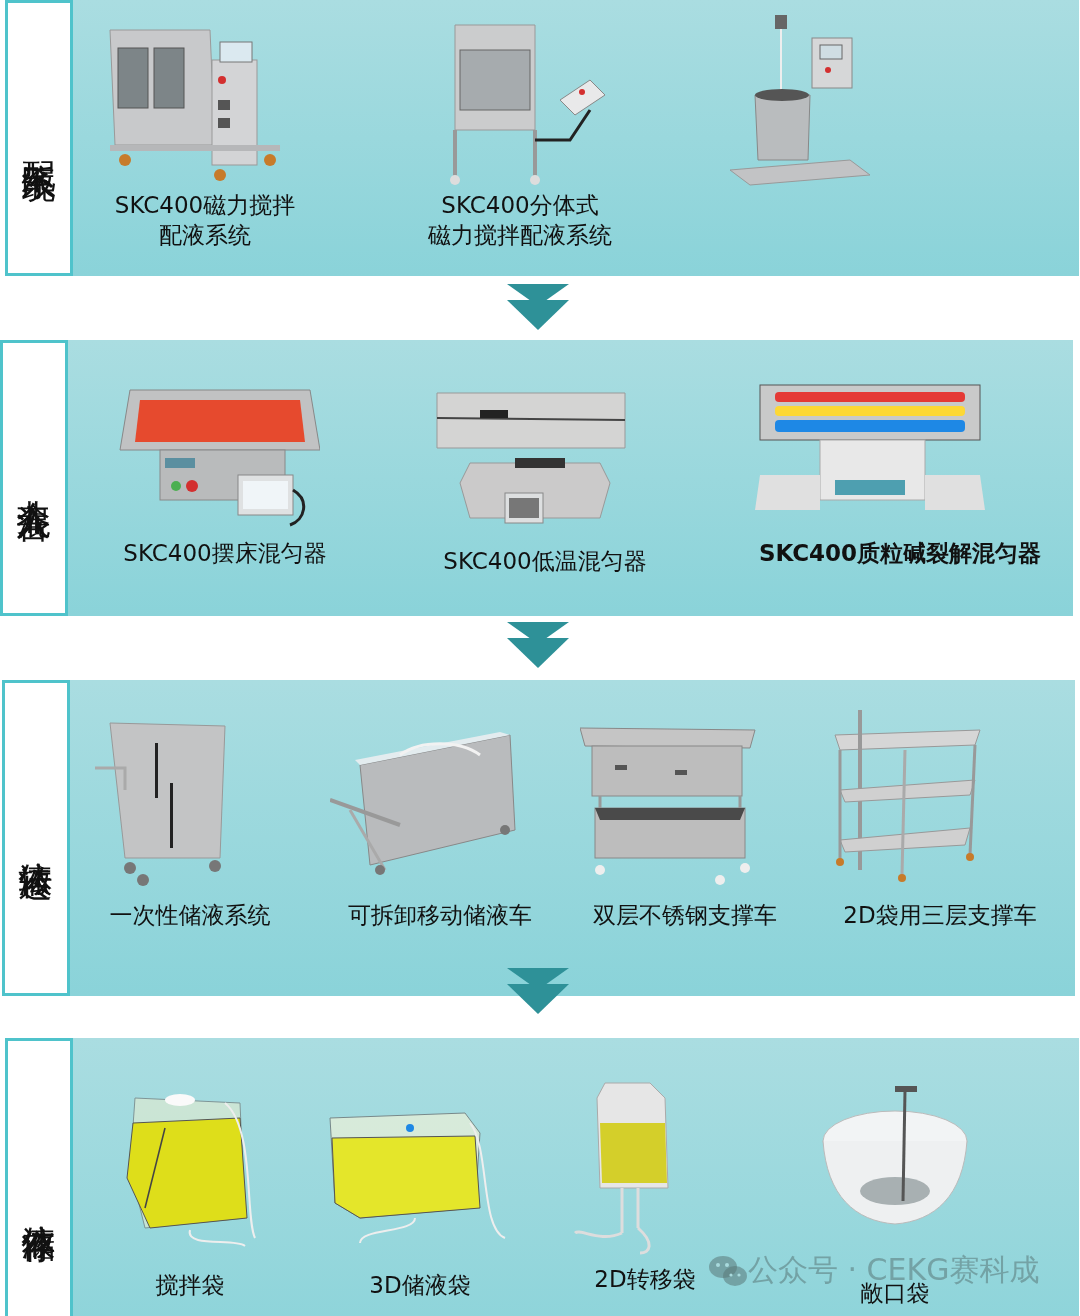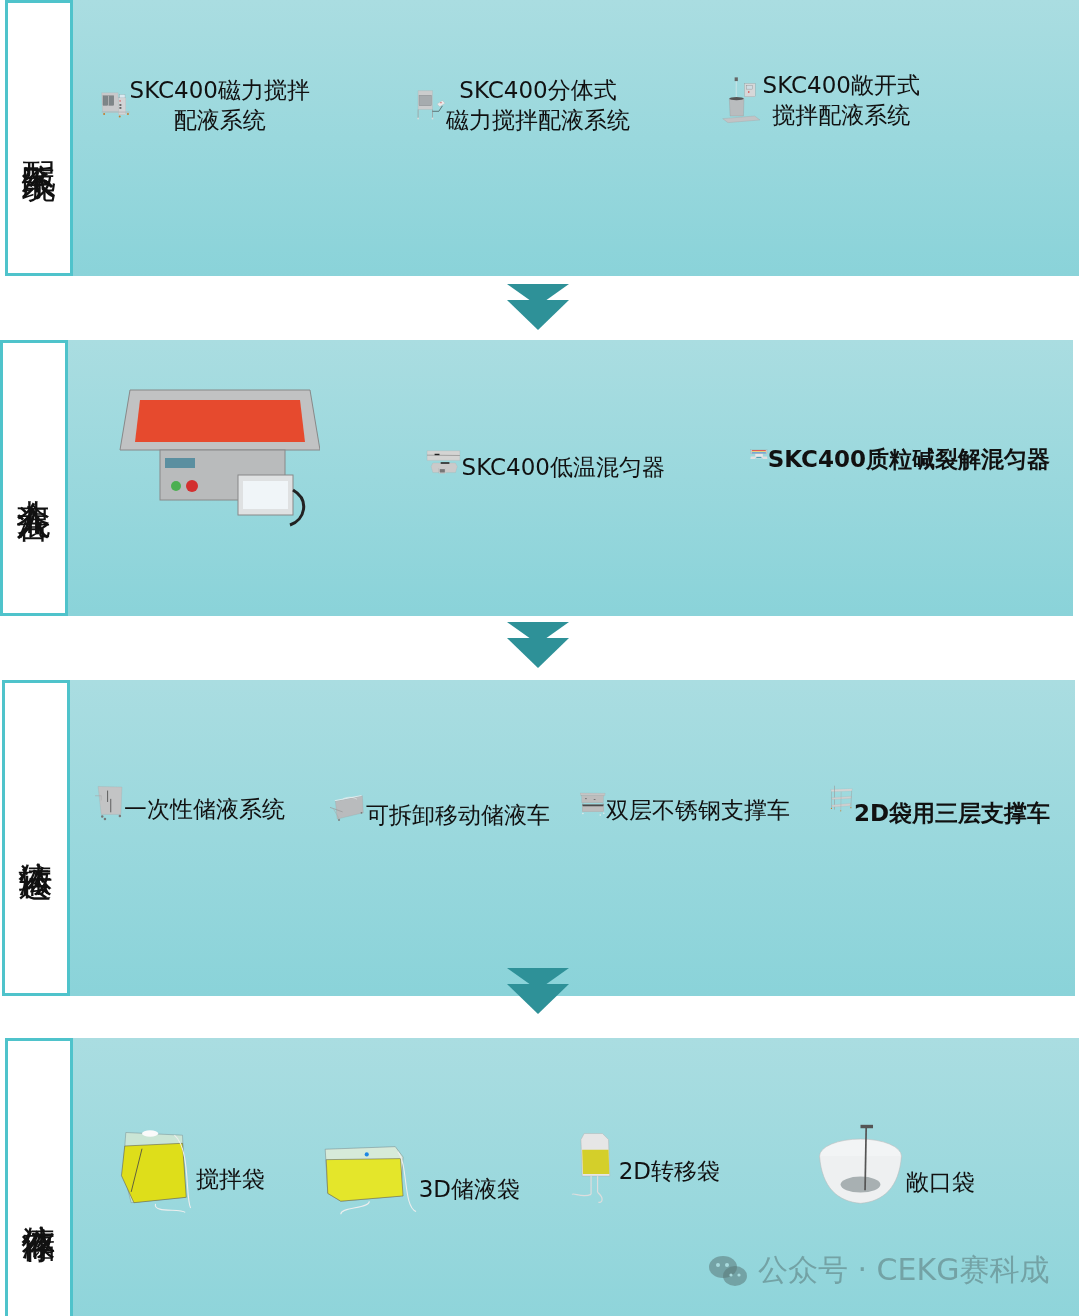--- a/index.html
+++ b/index.html
@@ -6,26 +6,26 @@
   body { width:1080px; height:1316px; position:relative; overflow:hidden;
          font-family:"DejaVu Sans","Liberation Sans",sans-serif; color:#111; }
   .section { position:absolute; left:0; width:1080px; }
   .label-box { position:absolute; top:0; bottom:0; width:62px;
                background:#fff; border:3px solid #4fc3cb; box-sizing:border-box;
                display:flex; align-items:center; justify-content:center; }
   .label-text { writing-mode:vertical-rl; text-orientation:upright;
                 font-size:34px; letter-spacing:2px; line-height:1; color:#111; }
   .panel { position:absolute; top:0; bottom:0;
            background:linear-gradient(to bottom,#aadde1 0%,#8ad3d9 100%); }
-  .item { position:absolute; display:flex; flex-direction:row; align-items:center; }
+  .item { position:absolute; display:flex; flex-direction:column; }
   .item .caption { font-size:23px; line-height:30px; text-align:center; white-space:nowrap; color:#111; }
   .pic { position:relative; }
   .arrow { position:absolute; width:62px; height:48px; }
   .watermark { position:absolute; left:708px; top:1250px; font-size:30px; color:rgba(90,120,120,0.55);
-               display:flex; align-items:center; gap:10px; white-space:nowrap; }
+               display:flex; align-items:center; white-space:nowrap; }
 </style>
 </head>
 <body>
 
 <div class="section" style="top:0;height:276px;">
   <div class="panel" style="left:72px;right:1px;"></div>
   <div class="label-box" style="left:5px;width:68px;">
     <span class="label-text">配液系统</span>
   </div>
 
@@ -72,24 +72,20 @@
     <svg class="pic" width="160" height="180" viewBox="0 0 160 180">
       <rect x="55" y="5" width="12" height="14" fill="#666"></rect>
       <line x1="61" y1="19" x2="61" y2="90" stroke="#eee" stroke-width="2"></line>
       <rect x="92" y="28" width="40" height="50" fill="#d6d7d8" stroke="#888"></rect>
       <rect x="100" y="35" width="22" height="14" fill="#cfdde3" stroke="#666"></rect>
       <circle cx="108" cy="60" r="3" fill="#d32f2f"></circle>
       <polygon points="35,85 90,85 88,150 38,150" fill="#b9bcbe" stroke="#888"></polygon>
       <ellipse cx="62" cy="85" rx="27" ry="6" fill="#555"></ellipse>
       <polygon points="10,160 130,150 150,165 30,175" fill="#c2c3c5" stroke="#999"></polygon>
     </svg>
-    <div class="caption">
-      <div>SKC400敞开式</div>
-      <div>搅拌配液系统</div>
-    </div>
   </div>
 </div>
 
 <svg class="arrow" style="left:507px;top:284px;" viewBox="0 0 62 48">
   <polygon points="0,0 62,0 31,22" fill="#2e9198"></polygon>
   <polygon points="0,16 62,16 31,46" fill="#2e9198"></polygon>
 </svg>
 
 <div class="section" style="top:340px;height:276px;">
   <div class="panel" style="left:67px;right:7px;"></div>
@@ -102,20 +98,23 @@
       <polygon points="20,10 200,10 210,70 10,70" fill="#c1c2c3" stroke="#888"></polygon>
       <polygon points="30,20 190,20 195,62 25,62" fill="#e64a2e"></polygon>
       <rect x="50" y="70" width="125" height="50" fill="#b9bbbc" stroke="#888"></rect>
       <rect x="55" y="78" width="30" height="10" fill="#5b8fa0"></rect>
       <circle cx="66" cy="106" r="5" fill="#4caf50"></circle>
       <circle cx="82" cy="106" r="6" fill="#d32f2f"></circle>
       <rect x="128" y="95" width="55" height="40" fill="#dfe1e2" stroke="#888"></rect>
       <rect x="133" y="101" width="45" height="28" fill="#f0f5f8"></rect>
       <path d="M183 110 C200 120 195 140 180 145" stroke="#222" stroke-width="3" fill="none"></path>
     </svg>
+    <div class="caption" style="margin-top:8px;">
+      <div>SKC400摆床混匀器</div>
+    </div>
   </div>
 
   <div class="item" style="left:425px;top:48px;width:240px;">
     <svg class="pic" width="210" height="150" viewBox="0 0 210 150">
       <polygon points="12,5 200,5 200,60 12,60" fill="#d4d4d3" stroke="#999"></polygon>
       <line x1="12" y1="30" x2="200" y2="32" stroke="#444" stroke-width="2"></line>
       <rect x="55" y="22" width="28" height="8" fill="#222"></rect>
       <polygon points="45,75 175,75 185,95 175,130 45,130 35,95" fill="#cbcaca" stroke="#999"></polygon>
       <rect x="90" y="70" width="50" height="10" fill="#333"></rect>
       <rect x="80" y="105" width="38" height="30" fill="#dddfe0" stroke="#888"></rect>
@@ -209,21 +208,21 @@
       <rect x="28" y="0" width="4" height="160" fill="#999"></rect>
       <polygon points="10,80 145,70 140,85 15,92" fill="#d0d0d0" stroke="#999"></polygon>
       <polygon points="10,130 140,118 135,135 15,142" fill="#d0d0d0" stroke="#999"></polygon>
       <line x1="10" y1="40" x2="10" y2="150" stroke="#999" stroke-width="3"></line>
       <line x1="145" y1="35" x2="140" y2="145" stroke="#999" stroke-width="3"></line>
       <line x1="75" y1="40" x2="72" y2="165" stroke="#aaa" stroke-width="3"></line>
       <circle cx="10" cy="152" r="4" fill="#c77b2a"></circle>
       <circle cx="140" cy="147" r="4" fill="#c77b2a"></circle>
       <circle cx="72" cy="168" r="4" fill="#c77b2a"></circle>
     </svg>
-    <div class="caption" style="margin-top:28px;font-weight:bold;">
+    <div class="caption" style="margin-top:12px;">
       <div>2D袋用三层支撑车</div>
     </div>
   </div>
 </div>
 
 <svg class="arrow" style="left:507px;top:968px;" viewBox="0 0 62 48">
   <polygon points="0,0 62,0 31,22" fill="#2e9198"></polygon>
   <polygon points="0,16 62,16 31,46" fill="#2e9198"></polygon>
 </svg>
 

